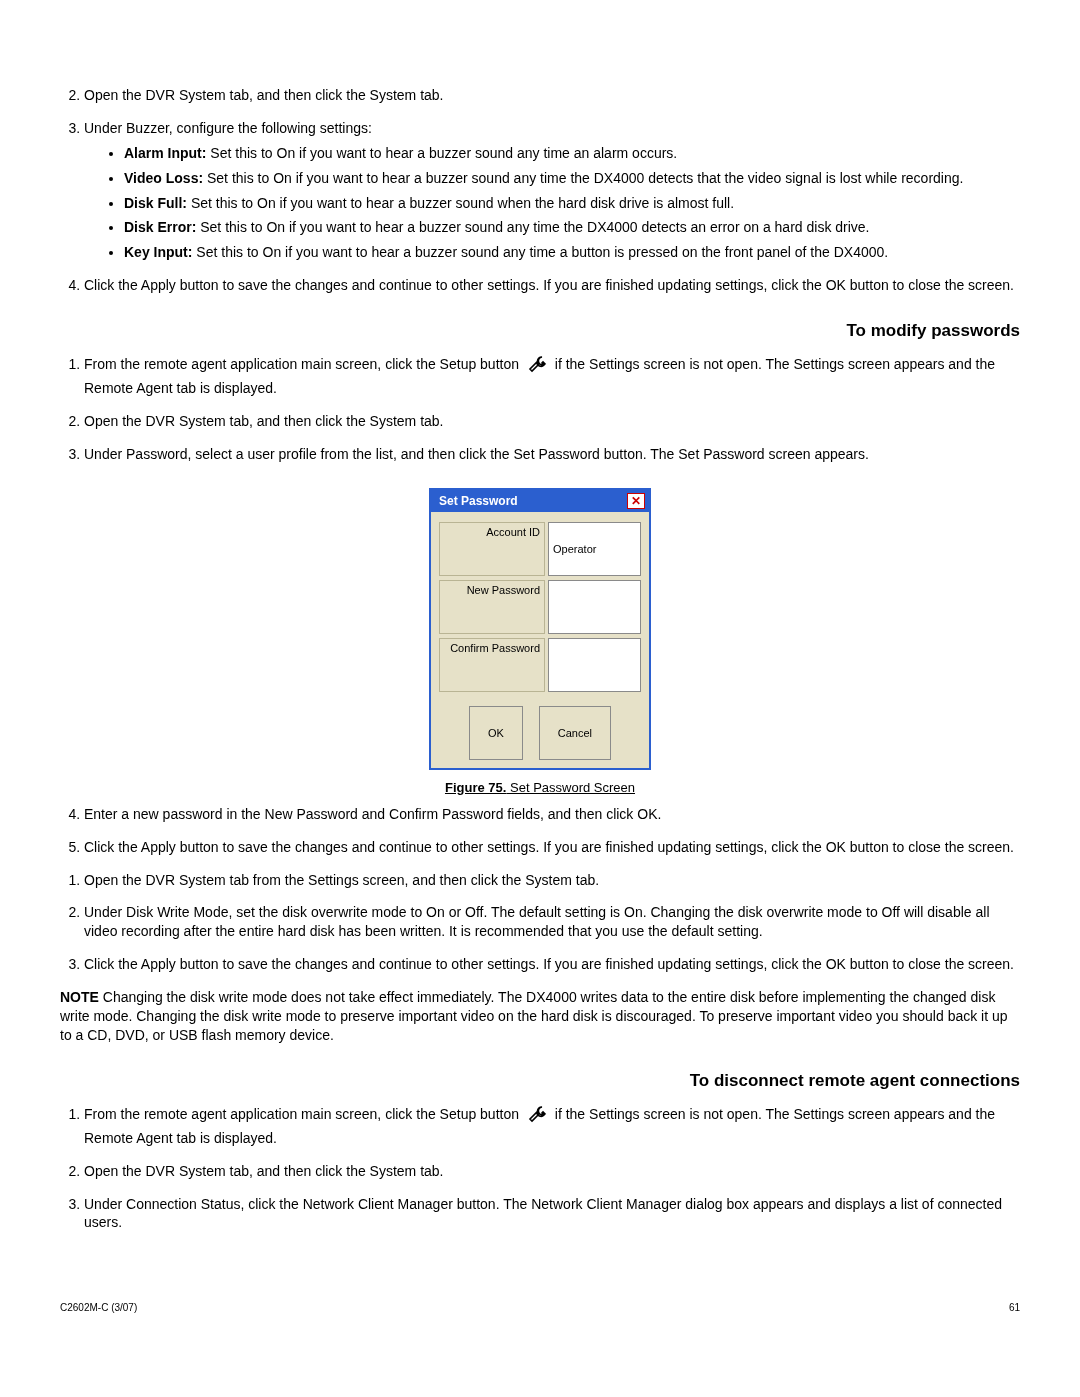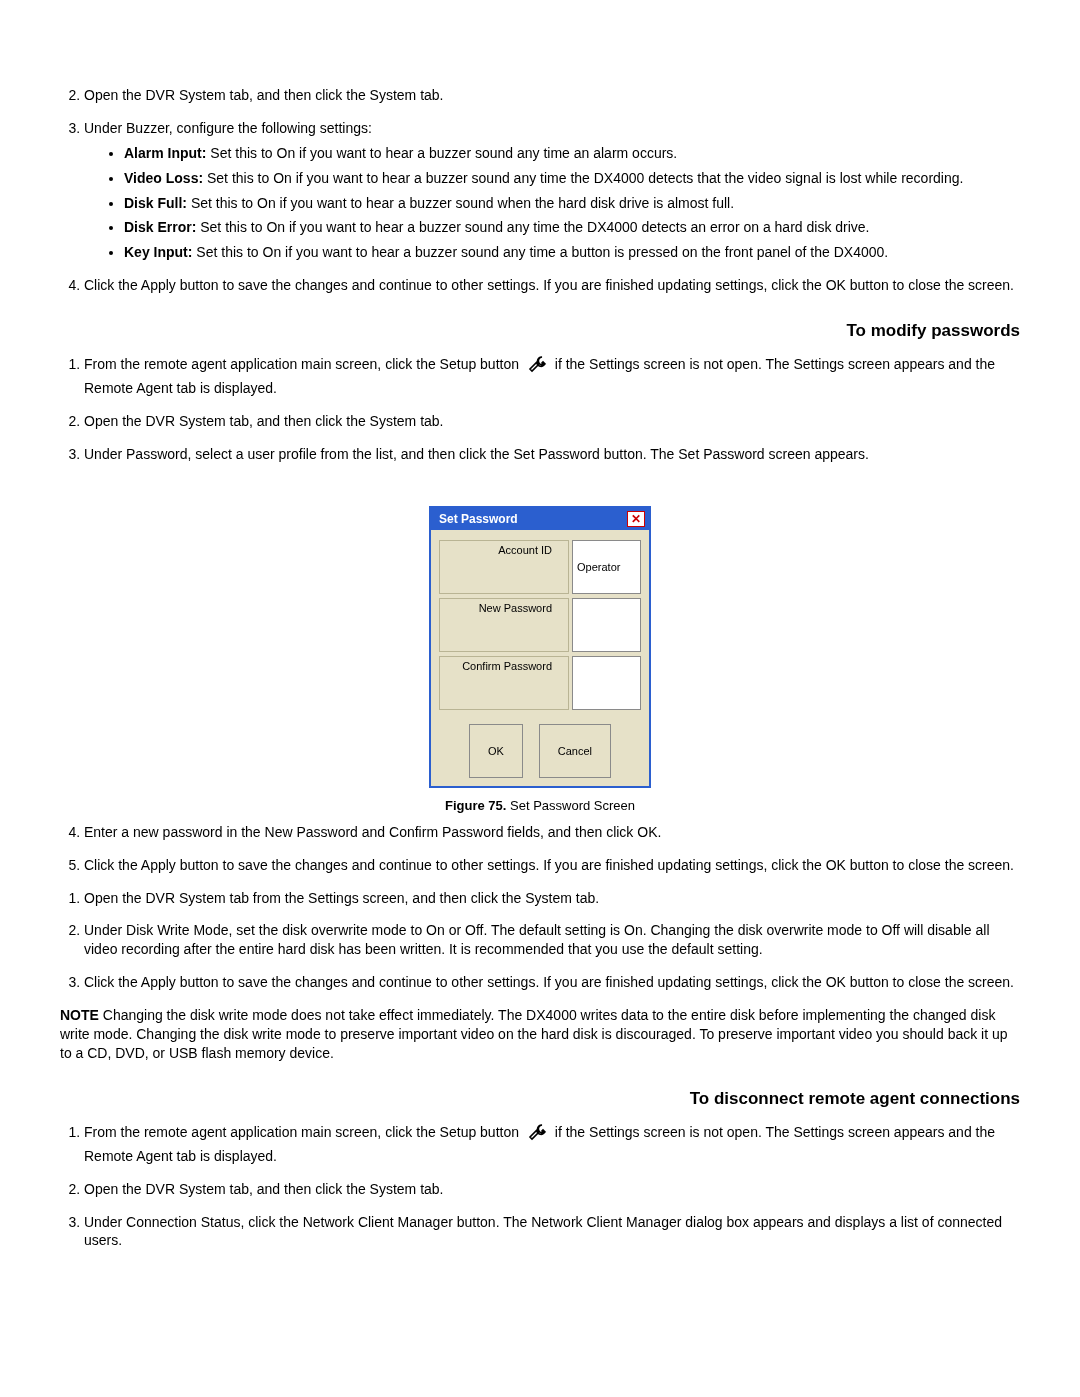--- a/index.html
+++ b/index.html
@@ -46,21 +46,22 @@
     width: 28px;
     height: 28px;
     position: relative;
   }
   .inline-icon svg {
     width: 28px;
     height: 28px;
   }
   .figure-wrap {
     text-align: center;
-    margin: 42px 0 10px 0;
+    margin: 24px 0 10px 0;
+    text-decoration: underline;
   }
   .dialog {
     display: inline-block;
     width: 218px;
     border: 2px solid #2b5fcf;
     background: #2b5fcf;
     text-align: left;
   }
   .dialog-title {
     background: #2b5fcf;
@@ -91,21 +92,21 @@
   }
   .dlg-row {
     display: flex;
     margin-bottom: 4px;
     font-size: 11px;
   }
   .dlg-label {
     width: 96px;
     border: 1px solid #b9b494;
     background: #e6e1c8;
-    padding: 3px 16px;
+    padding: 3px 4px;
     text-align: right;
     margin-right: 3px;
   }
   .dlg-field {
     flex: 1;
     border: 1px solid #8a8a8a;
     background: #fff;
     padding: 20px 4px;
     min-height: 12px;
   }
@@ -225,14 +226,18 @@
         <svg viewBox="0 0 28 28">
             <path d="M19 6 a4 4 0 1 0 3 7 l-2-2-1 1 2 2 a4 4 0 0 1-7-3 l-7 7 2 2 7-7 a4 4 0 0 1 3-7 z" fill="none" stroke="#000" stroke-width="1.6"></path>
           </svg>
       </span>
       <span> if the Settings screen is not open. The Settings screen appears and the Remote Agent tab is displayed.</span>
     </li>
     <li>Open the DVR System tab, and then click the System tab.</li>
     <li>Under Connection Status, click the Network Client Manager button. The Network Client Manager dialog box appears and displays a list of connected users.</li>
   </ol>
 
+  <div class="footer">
+    <span>C2602M-C (3/07)</span>
+    <span>61</span>
+  </div>
 
 </div>
 
 </body></html>

